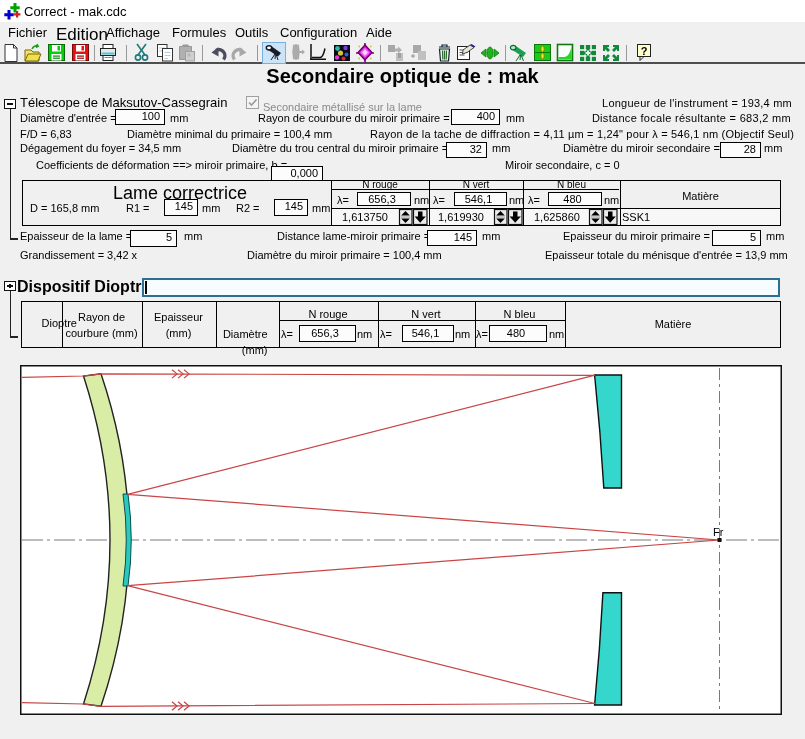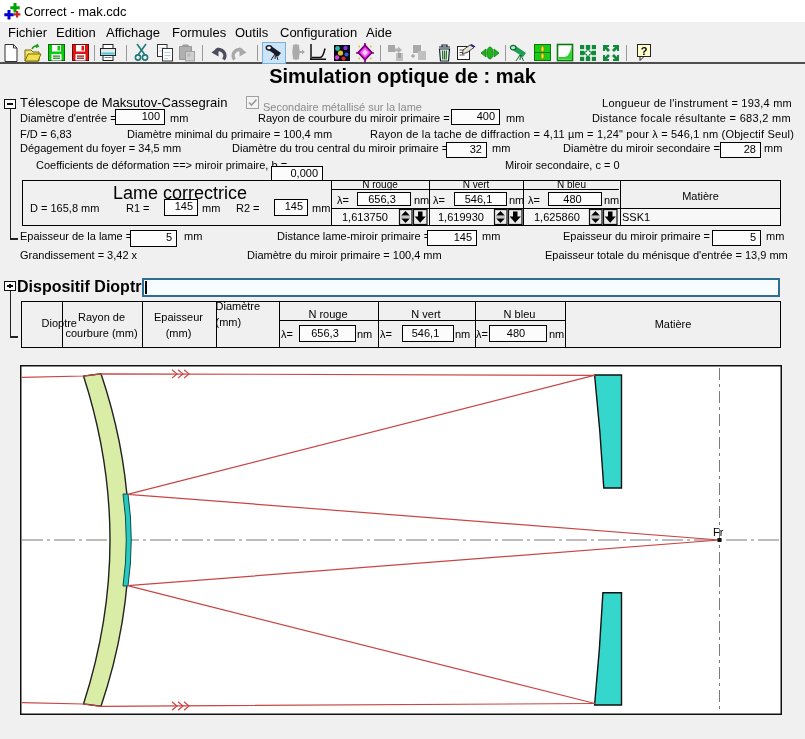--- a/index.html
+++ b/index.html
@@ -16,21 +16,21 @@
 <div class="ab" style="left:0;top:0;width:805px;height:22px;background:#ffffff"></div>
 <svg class="ab" style="left:4px;top:2px" width="18" height="18" viewBox="0 0 18 18">
   <path d="M9.5,1 h3 v3.2 h3.2 v3 h-3.2 v3.2 h-3 v-3.2 h-3.2 v-3 h3.2 z" fill="#00a400"></path>
   <path d="M3.5,8 h3 v3.2 h3.2 v3 h-3.2 v3.2 h-3 v-3.2 h-3.2 v-3 h3.2 z" fill="#0000d0"></path>
   <path d="M12,9 h2.2 v2.2 h2.2 v2.2 h-2.2 v2.2 h-2.2 v-2.2 h-2.2 v-2.2 h2.2 z" fill="#cc2222"></path>
 </svg>
 <div class="ab" style="left:24px;top:4px;font-size:13px">Correct - mak.cdc</div>
 
 <div class="ab" style="left:0;top:22px;width:805px;height:20px;background:#f0f0f0"></div>
 <div class="ab" style="left:8px;top:25px;font-size:13px">Fichier</div>
-<div class="ab" style="left:56px;top:25px;font-size:13px">Edition</div>
+<div class="ab" style="left:56px;top:25px;font-size:17px">Edition</div>
 <div class="ab" style="left:106px;top:25px;font-size:13px">Affichage</div>
 <div class="ab" style="left:172px;top:25px;font-size:13px">Formules</div>
 <div class="ab" style="left:235px;top:25px;font-size:13px">Outils</div>
 <div class="ab" style="left:280px;top:25px;font-size:13px">Configuration</div>
 <div class="ab" style="left:366px;top:25px;font-size:13px">Aide</div>
 
 <div class="ab" style="left:0;top:42px;width:805px;height:22px;background:#f0f0f0;border-bottom:2px solid #4e4e4e;box-sizing:border-box"></div>
 <svg class="ab" style="left:0;top:42px" width="805" height="22" viewBox="0 0 805 22" id="toolbar">
 
 <g stroke="#999" stroke-width="1">
@@ -245,21 +245,21 @@
  <path d="M16,16 h-6 v-2 l2,0 l-3,-3 l2,-2 l3,3 v-2 h2 z"></path>
 </g>
 
 <g transform="translate(635,2)">
  <rect x="2.5" y="0.5" width="13" height="12" fill="#ffffcc" stroke="#222"></rect>
  <path d="M5,12.5 v4 l4,-4 z" fill="#ffffcc" stroke="#222"></path>
  <text x="9" y="10.5" font-size="11" font-weight="bold" text-anchor="middle" font-family="Liberation Sans" fill="#000" stroke="none">?</text>
 </g>
 </svg>
 
-<div class="ab" style="left:0;top:65px;width:805px;text-align:center;font-size:20px;font-weight:bold">Simulation optique de : mak</div>
+<div class="ab" style="left:0;top:65px;width:805px;text-align:center;font-size:20px;font-weight:bold">Secondaire optique de : mak</div>
 
 <div class="ab" style="left:4px;top:99px;width:12px;height:10px;border:1.5px solid #111;background:#fff;box-sizing:border-box"></div>
 <div class="bline" style="left:7px;top:103px;width:6px;height:1.5px;background:#111"></div>
 <div class="bline" style="left:9.5px;top:109px;width:1.5px;height:130px;background:#222"></div>
 <div class="bline" style="left:9.5px;top:238px;width:8px;height:1.5px;background:#222"></div>
 <div class="ab" style="left:20px;top:95px;font-size:13px;font-weight:normal">Télescope de Maksutov-Cassegrain</div>
 
 <div class="ab" style="left:246px;top:96px;width:11px;height:11px;border:1px solid #a0a0a0;background:#f4f4f4"></div>
 <svg class="ab" style="left:246px;top:96px" width="13" height="13" viewBox="0 0 13 13">
     <path d="M3,6.5 l2.5,2.5 l5,-5.5" fill="none" stroke="#999" stroke-width="1.6"></path>
@@ -356,21 +356,21 @@
 <div class="bline" style="left:141.5px;top:301px;width:1px;height:47px"></div>
 <div class="bline" style="left:215.5px;top:301px;width:1px;height:47px"></div>
 <div class="bline" style="left:279px;top:301px;width:1px;height:47px"></div>
 <div class="bline" style="left:377.5px;top:301px;width:1px;height:47px"></div>
 <div class="bline" style="left:474.5px;top:301px;width:1px;height:47px"></div>
 <div class="bline" style="left:564.5px;top:301px;width:1px;height:47px"></div>
 <div class="bline" style="left:279px;top:319.5px;width:286px;height:1px"></div>
 <div class="ab" style="left:21px;top:317px;width:56px;text-align:right">Dioptre</div>
 <div class="ab" style="left:61.5px;top:308.5px;width:80px;text-align:center;line-height:16px">Rayon de<br>courbure (mm)</div>
 <div class="ab" style="left:141.5px;top:308.5px;width:74px;text-align:center;line-height:16px">Epaisseur<br>(mm)</div>
-<div class="ab" style="left:215.5px;top:298px;width:52px;text-align:left;line-height:16px">Diamètre<br>(mm)</div>
+<div class="ab" style="left:215.5px;top:326px;width:52px;text-align:right;line-height:16px">Diamètre<br>(mm)</div>
 <div class="ab" style="left:279px;top:308px;width:98px;text-align:center">N rouge</div>
 <div class="ab" style="left:281px;top:328px">λ=</div>
 <div class="inp" style="left:298.5px;top:325px;width:57px;height:17px;text-align:center;line-height:14px">656,3</div>
 <div class="ab" style="left:357px;top:328px">nm</div>
 <div class="ab" style="left:377.5px;top:308px;width:97px;text-align:center">N vert</div>
 <div class="ab" style="left:380px;top:328px">λ=</div>
 <div class="inp" style="left:401.5px;top:325px;width:52px;height:17px;text-align:center;line-height:14px">546,1</div>
 <div class="ab" style="left:455px;top:328px">nm</div>
 <div class="ab" style="left:474.5px;top:308px;width:90px;text-align:center">N bleu</div>
 <div class="ab" style="left:476px;top:328px">λ=</div>

